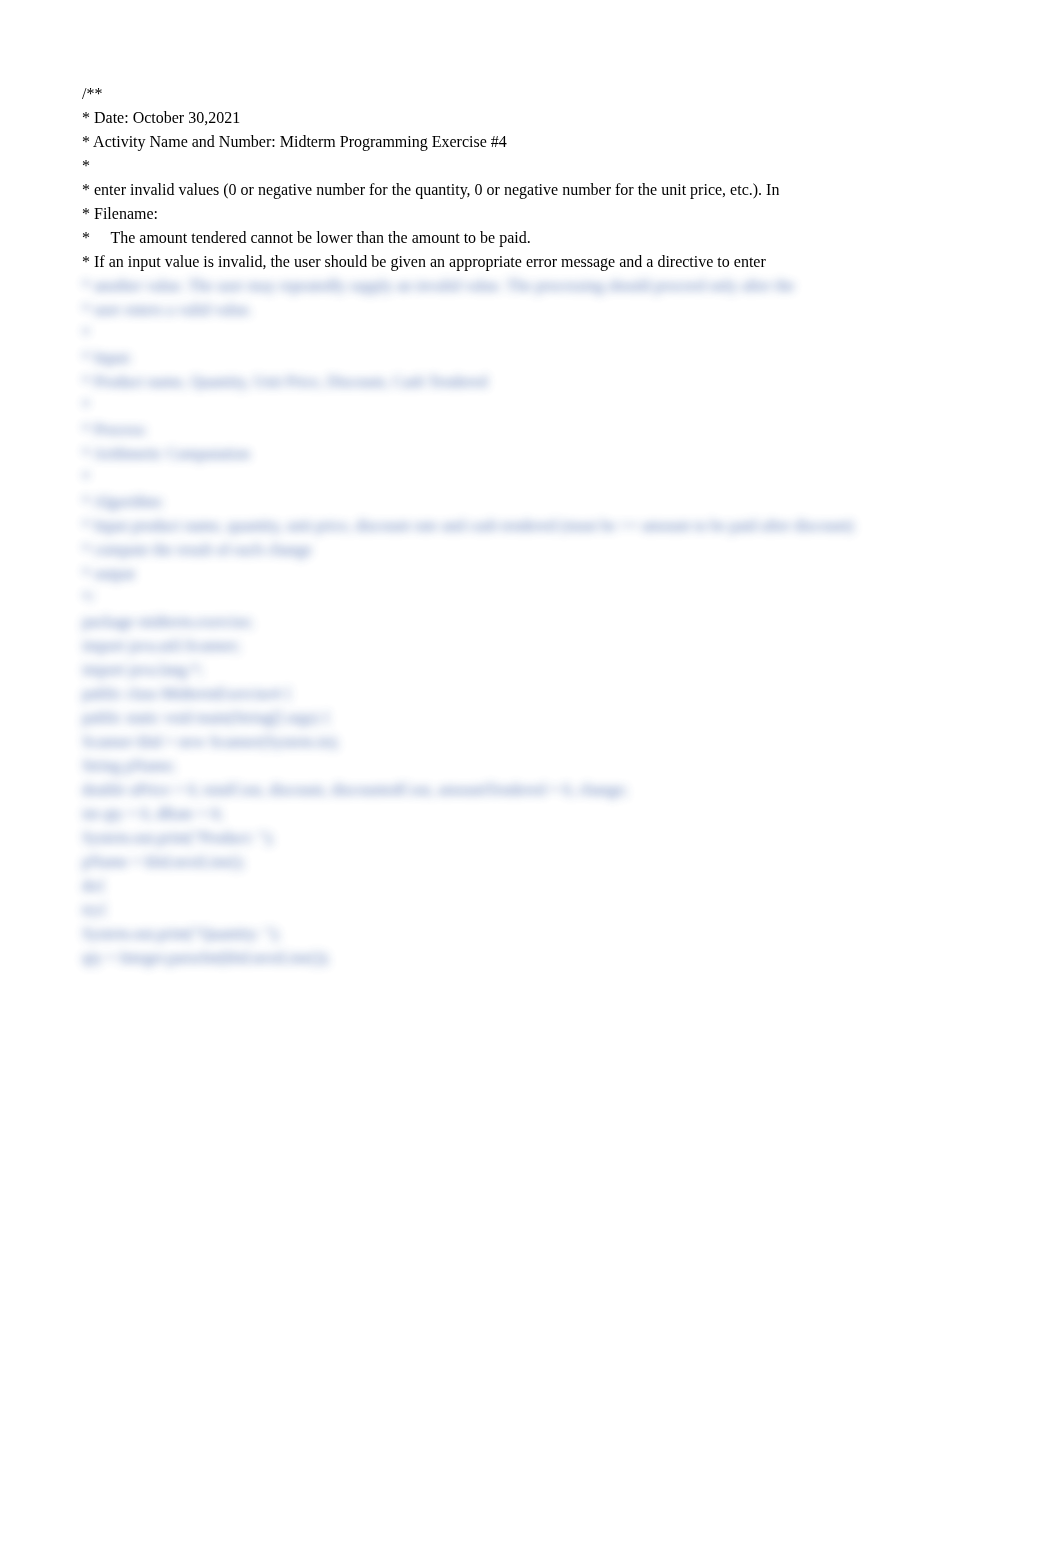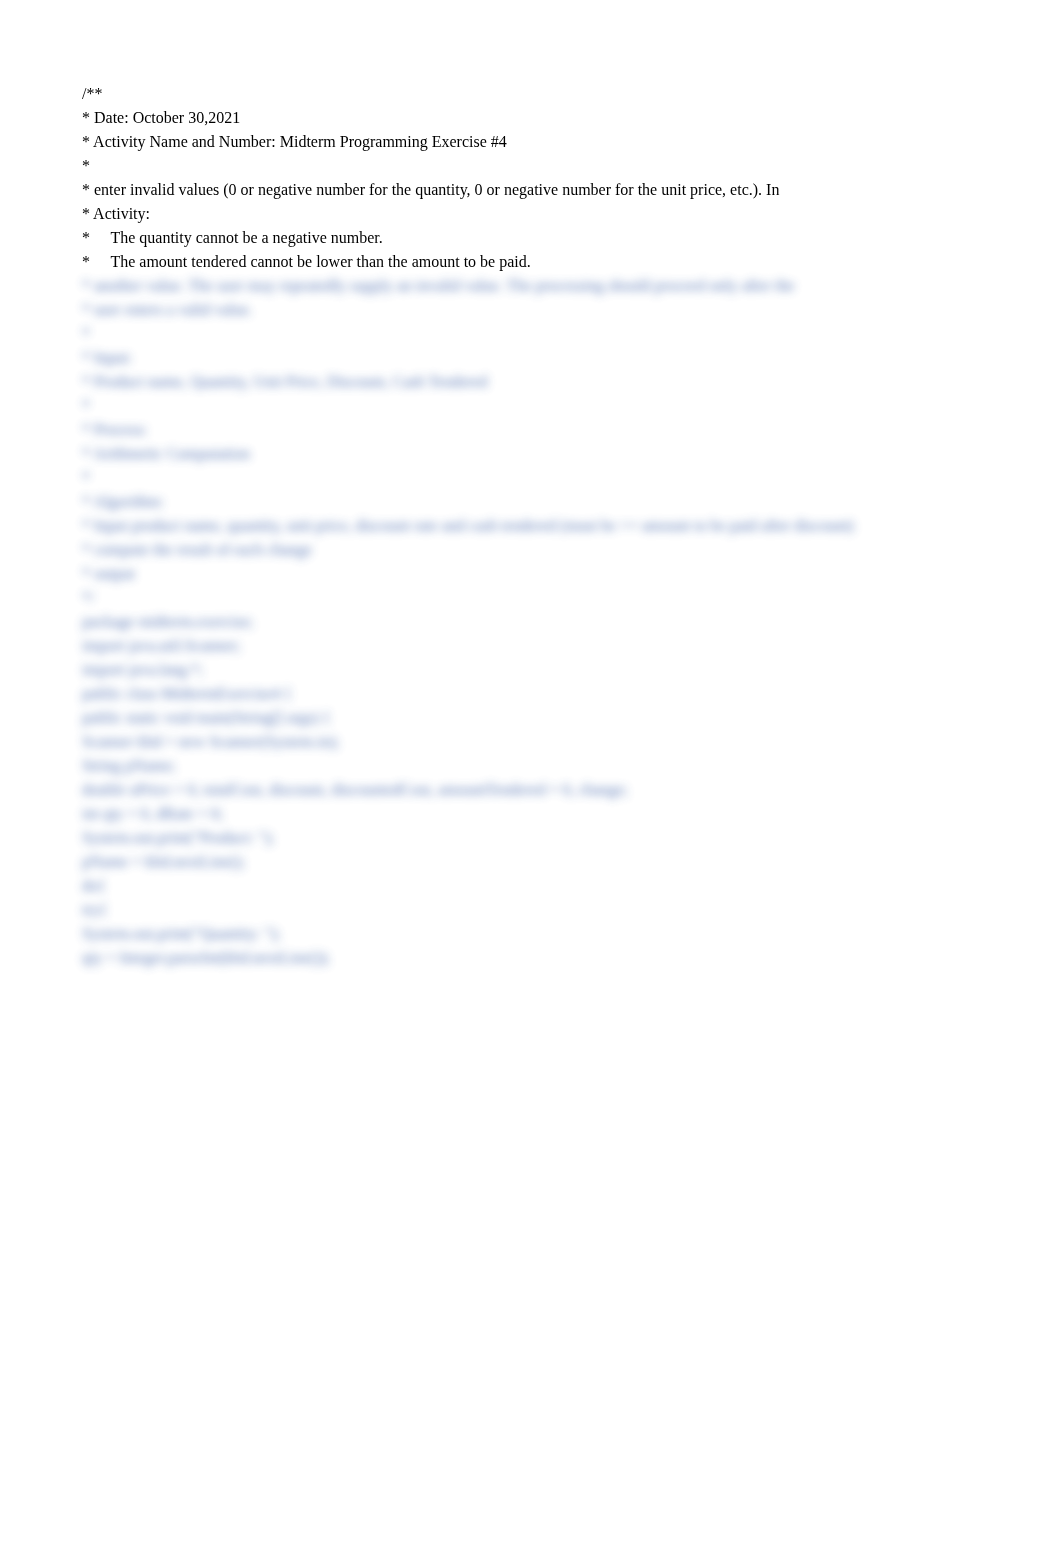--- a/index.html
+++ b/index.html
@@ -32,23 +32,23 @@
 <body>
 
 <div class="page">
 
   <div class="visible">
     <p><span>/**</span></p>
     <p><span>   * Date: October 30,2021</span></p>
     <p><span>   * Activity Name and Number: Midterm Programming Exercise #4</span></p>
     <p><span>   *</span></p>
     <p><span>   * enter invalid values (0 or negative number for the quantity, 0 or negative number for the unit price, etc.). In</span></p>
-    <p><span>   * Activity:</span></p>
-    <p><span>   *  The quantity cannot be a negative number.</span></p>
+    <p><span>   * Filename:</span></p>
     <p><span>   *  The amount tendered cannot be lower than the amount to be paid.</span></p>
+    <p><span>   * If an input value is invalid, the user should be given an appropriate error message and a directive to enter</span></p>
   </div>
 
   <div class="blurred">
     <p><span class="plain">   * another value. The user may repeatedly supply an invalid value. The processing should proceed only after the</span></p>
     <p><span class="plain">   * user enters a valid value.</span></p>
     <p><span class="plain">   *</span></p>
     <p><span class="plain">   * Input:</span></p>
     <p><span class="plain">   * Product name, Quantity, Unit Price, Discount, Cash Tendered</span></p>
     <p><span class="plain">   *</span></p>
     <p><span class="plain">   * Process:</span></p>

